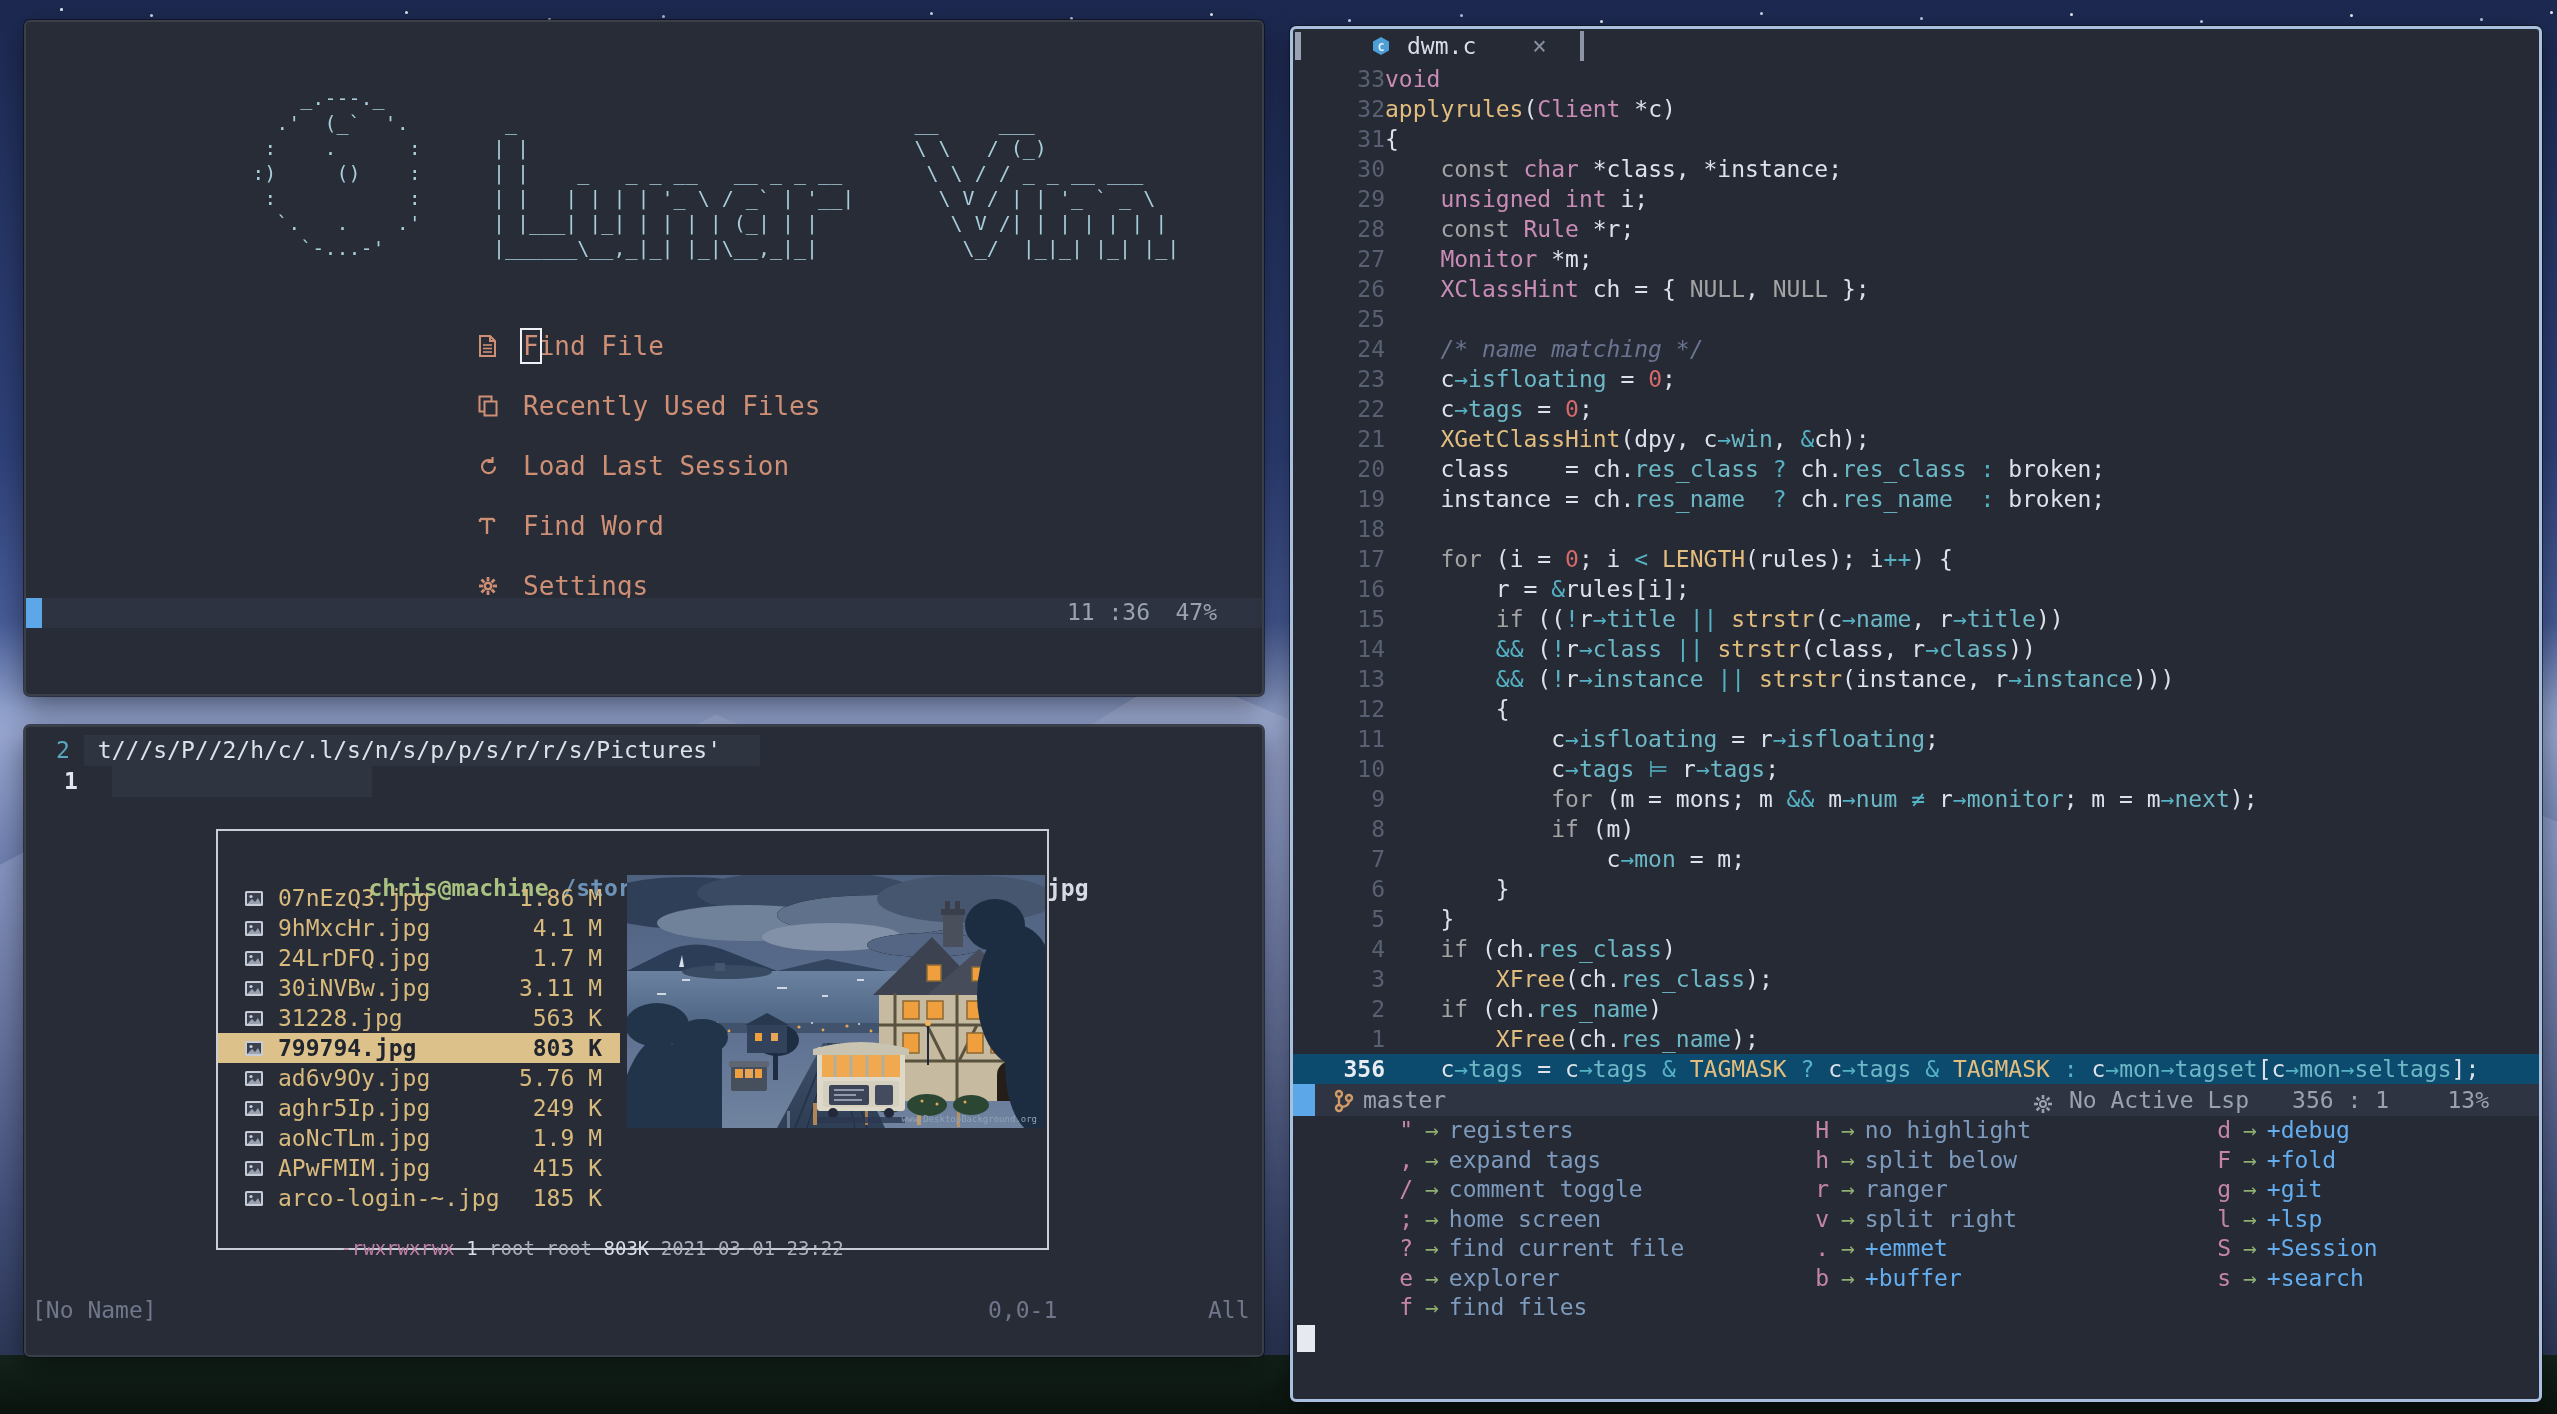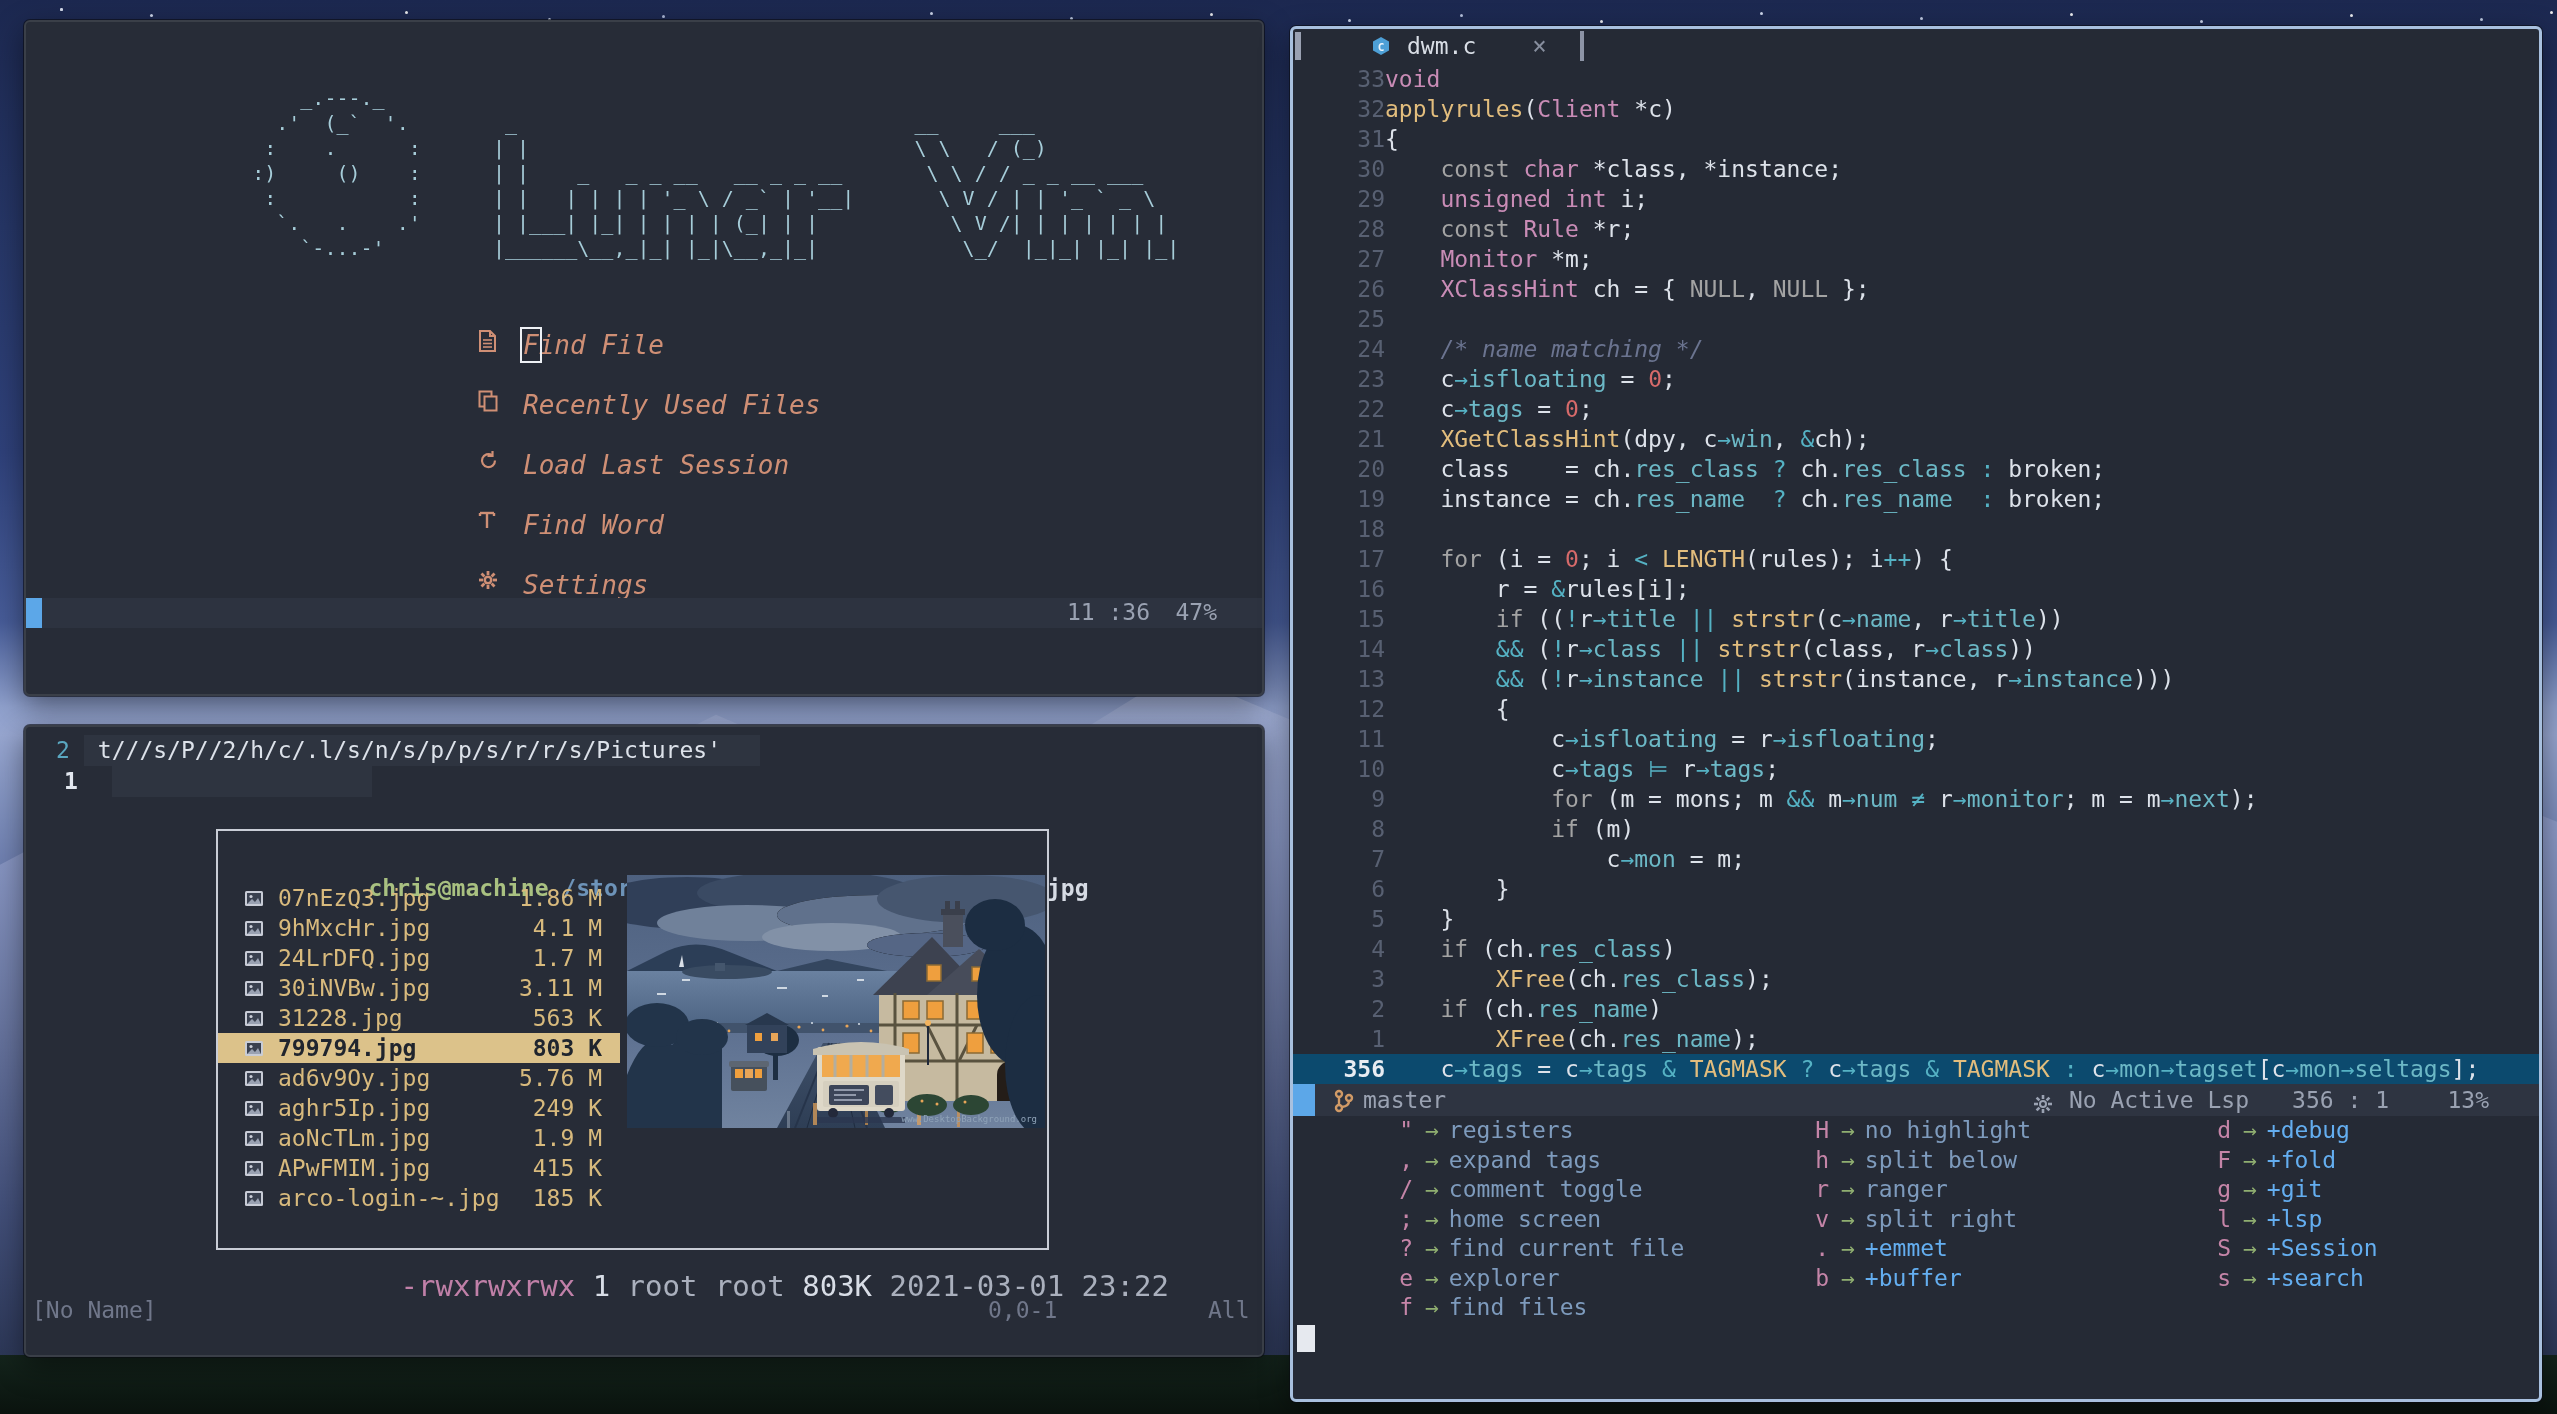--- a/index.html
+++ b/index.html
@@ -18,21 +18,21 @@
   .stars{left:60px;top:8px;opacity:.9;box-shadow:90px 6px #dfe8fb,210px 14px #cfd9f0,345px 3px #fff,488px 10px #d9e2f6,602px 7px #bcc9e6,755px 12px #fff,870px 4px #dfe8fb,1010px 9px #cdd8f0,1150px 5px #fff,1288px 11px #dfe8fb,1400px 6px #c4d0ea,1540px 12px #fff,1700px 4px #dfe8fb,1860px 9px #cfd9f0,2010px 5px #fff,2140px 12px #d9e2f6,2290px 6px #fff,2420px 10px #cfd9f0,2490px 3px #fff,160px 60px #9fb0d8,620px 90px #aebfe2,1272px 120px #c4d0ea,1275px 320px #9fb0d8,1279px 240px #c4d0ea,1270px 480px #aebfe2,2548px 200px #c4d0ea,2550px 420px #9fb0d8,8px 180px #aebfe2,12px 330px #93a5d0,6px 470px #aebfe2;}
 
   
   .window{position:absolute;background:#272c37;border:2px solid #3a3f48;border-radius:6px;
     box-shadow:0 0 0 1px rgba(10,12,18,.6),0 10px 30px rgba(0,0,0,.45);box-sizing:border-box;}
   .win-editor{border:3px solid #a8c0de;background:#252a35;}
   .inner{position:absolute;inset:0;overflow:hidden;}
 
   
   .ascii{position:absolute;left:178px;top:64px;margin:0;font-size:20px;line-height:25px;color:#a6cdd9;white-space:pre;}
-  .menu-item{position:absolute;left:452px;height:32px;display:flex;cursor:pointer;font-style:italic;}
+  .menu-item{position:absolute;left:452px;height:32px;display:flex;align-items:center;cursor:pointer;}
   .menu-icon{width:30px;display:inline-flex;justify-content:flex-start;color:#cf8f75;}
   .menu-label{margin-left:15px;font-size:26px;color:#cf8f75;white-space:pre;}
   .cursor-box{outline:2px solid #eef1f5;outline-offset:1px;}
   .dash-status{position:absolute;left:0;right:0;top:576px;height:30px;background:#2d3340;}
   .chip{position:absolute;left:0;top:0;bottom:0;width:16px;background:#5ca7e8;}
   .dash-time{position:absolute;right:112px;top:1px;font-size:23px;color:#9aa2b2;}
   .dash-pct{position:absolute;right:45px;top:1px;font-size:23px;color:#9aa2b2;}
 
   
   .sline{position:absolute;height:31px;font-size:23px;line-height:31px;white-space:pre;}
@@ -43,21 +43,21 @@
   .picker-header{position:absolute;left:12px;top:18px;font-size:23px;font-weight:bold;white-space:pre;}
   .ph-user{color:#a9c181;} .ph-path{color:#6d93b8;} .ph-file{color:#d6dbe4;}
   .file-list{position:absolute;left:0;top:52px;width:402px;}
   .frow{position:relative;height:30px;line-height:30px;font-size:23px;display:flex;align-items:center;cursor:pointer;}
   .frow .ficon{width:26px;margin-left:26px;display:inline-flex;}
   .frow .fname{margin-left:8px;color:#d8ba7d;white-space:pre;}
   .frow .fsize{position:absolute;right:18px;color:#d8ba7d;white-space:pre;}
   .frow.sel{background:#dcc28a;}
   .frow.sel .fname,.frow.sel .fsize{color:#20252e;font-weight:bold;}
   .preview{position:absolute;left:409px;top:44px;width:418px;height:253px;}
-  .picker-info{position:absolute;left:8px;top:404px;font-size:29px;white-space:pre;}
+  .picker-info{position:absolute;left:8px;top:384px;font-size:19px;white-space:pre;}
   .pi-perm{color:#c080a8;} .pi-dim{color:#aab0bd;} .pi-br{color:#d8dde6;}
   .scratch-status{position:absolute;left:0;right:0;top:570px;height:30px;font-size:23px;color:#70778a;}
   .ss-name{position:absolute;left:6px;} .ss-pos{position:absolute;left:962px;} .ss-all{position:absolute;left:1182px;}
 
   
   .tabline{position:absolute;left:0;right:0;top:0;height:35px;}
   .edge-bar{position:absolute;left:2px;top:3px;width:6px;height:28px;background:#9aa1b2;}
   .tab{position:absolute;left:64px;top:0;height:34px;display:flex;align-items:center;cursor:pointer;}
   .tab-icon{margin-left:14px;display:inline-flex;}
   .tab-title{margin-left:16px;font-size:23px;color:#d9dee6;}

